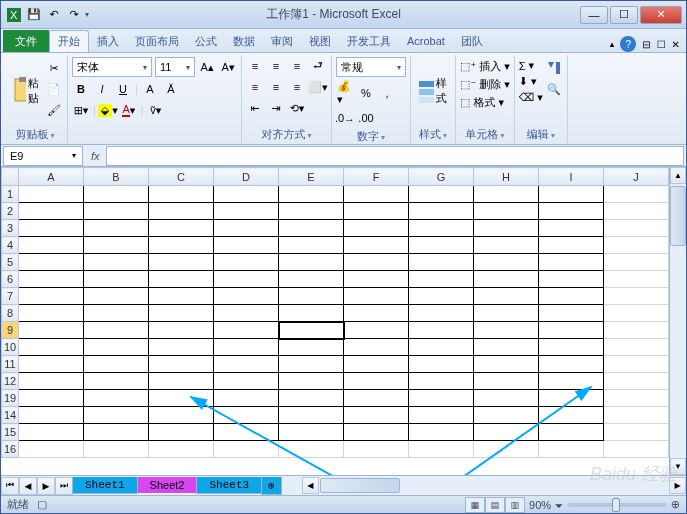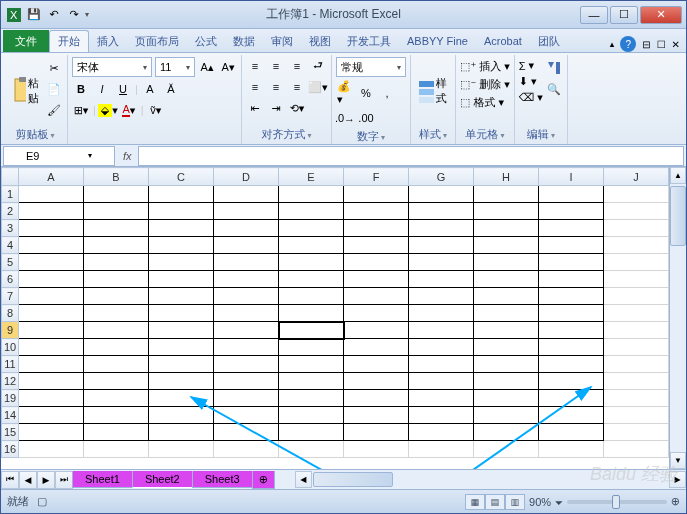--- a/index.html
+++ b/index.html
@@ -24,21 +24,21 @@
 .group-label{text-align:center;font-size:11px;color:#3b5998;padding:2px 0;border-top:0;}
 .group-label::after{content:" ▾";font-size:8px;color:#7a8a9e;}
 .big-btn{width:36px;display:flex;flex-direction:row;align-items:center;justify-content:center;gap:2px;cursor:pointer;padding:2px;}
 .big-icon{width:28px;height:28px;}
 .col{display:flex;flex-direction:column;gap:3px;justify-content:flex-start;padding-top:2px;}
 .row{display:flex;gap:3px;align-items:center;}
 .small-btn{width:18px;height:18px;display:flex;align-items:center;justify-content:center;cursor:pointer;border:1px solid transparent;}
 .combo{height:20px;border:1px solid #9db5d6;background:#fff;display:flex;align-items:center;padding:0 4px;cursor:pointer;}
 .combo .arrow{margin-left:auto;font-size:8px;color:#555;}
 .formula-bar{height:22px;background:#e6eef9;border-bottom:1px solid #9db5d6;display:flex;align-items:center;}
-.name-box{width:112px;height:20px;background:#fff;border:1px solid #9db5d6;margin:0 2px;display:flex;align-items:center;padding:0 22px;}
+.name-box{width:80px;height:20px;background:#fff;border:1px solid #9db5d6;margin:0 2px;display:flex;align-items:center;padding:0 6px;}
 .name-box .arrow{margin-left:auto;font-size:8px;}
 .fx-label{padding:0 6px;font-style:italic;color:#555;}
 .fx-input{flex:1;height:20px;background:#fff;border:1px solid #9db5d6;margin-right:2px;}
 .sheet-area{flex:1;display:flex;overflow:hidden;position:relative;}
 .grid-wrap{flex:1;overflow:hidden;position:relative;}
 table.grid{border-collapse:collapse;width:100%;}
 .grid th{background:linear-gradient(#f4f8fd,#dfe9f4);border:1px solid #b6c7dc;font-weight:normal;font-size:11px;color:#333;}
 .grid th.col-h{height:18px;min-width:65px;}
 .grid th.row-h{width:28px;height:17px;}
 .grid th.row-h.sel{background:#f7d77a;}
@@ -47,23 +47,23 @@
 .grid td.active{outline:2px solid #000;outline-offset:-1px;}
 .corner{width:28px;height:18px;}
 .vscroll{width:17px;background:#e6eef9;border-left:1px solid #9db5d6;display:flex;flex-direction:column;}
 .scroll-btn{height:17px;background:linear-gradient(#f4f8fd,#dfe9f4);border:1px solid #b6c7dc;display:flex;align-items:center;justify-content:center;font-size:8px;cursor:pointer;}
 .scroll-track{flex:1;background:#e6eef9;position:relative;}
 .scroll-thumb{background:linear-gradient(90deg,#dfe9f4,#c3d6ed);border:1px solid #9db5d6;border-radius:2px;}
 .sheet-tabs{height:20px;background:#e6eef9;border-top:1px solid #9db5d6;display:flex;align-items:center;}
 .nav-btn{width:18px;height:18px;border:1px solid #b6c7dc;display:flex;align-items:center;justify-content:center;font-size:9px;cursor:pointer;background:linear-gradient(#f4f8fd,#dfe9f4);}
 .sheet-tab{padding:2px 12px;background:#fff;border:1px solid #9db5d6;border-top:none;margin-left:-1px;cursor:pointer;font-size:11px;}
 .sheet-tab.active{background:#d946ef;font-weight:normal;border-bottom:1px solid #fff;}
-.sheet-tab.inactive{background:#d946ef;}
+.sheet-tab.inactive{background:#0ea5e9;font-family:Liberation Mono, monospace;}
 .hscroll-area{flex:1;display:flex;margin-left:20px;}
-.statusbar{height:24px;background:linear-gradient(#dce7f5,#c3d6ed);border-top:1px solid #9db5d6;display:flex;align-items:center;padding:4px 6px;font-size:11px;color:#3b4a5e;}
+.statusbar{height:18px;background:linear-gradient(#dce7f5,#c3d6ed);border-top:1px solid #9db5d6;display:flex;align-items:center;padding:4px 6px;font-size:11px;color:#3b4a5e;}
 .status-right{margin-left:auto;display:flex;align-items:center;gap:4px;}
 .view-btns{display:flex;}
 .view-btn{width:20px;height:16px;border:1px solid #9db5d6;background:#e6eef9;display:flex;align-items:center;justify-content:center;cursor:pointer;font-size:9px;}
 .zoom-slider{width:100px;height:4px;background:#b6c7dc;position:relative;border-radius:2px;}
 .zoom-thumb{width:8px;height:14px;background:#dfe9f4;border:1px solid #7a96bd;position:absolute;top:-5px;left:45px;border-radius:2px;}
 .arrows-svg{position:absolute;top:190px;left:10px;pointer-events:none;z-index:9;}
 .watermark{position:absolute;bottom:28px;right:10px;color:rgba(200,200,200,0.6);font-size:18px;font-style:italic;pointer-events:none;}
 </style>
 </head>
 <body>
@@ -94,21 +94,20 @@
   <div class="ribbon-tabs">
     <div class="file-tab">文件</div>
     <div class="tab active">开始</div>
     <div class="tab">插入</div>
     <div class="tab">页面布局</div>
     <div class="tab">公式</div>
     <div class="tab">数据</div>
     <div class="tab">审阅</div>
     <div class="tab">视图</div>
     <div class="tab">开发工具</div>
-    <div class="tab">ABBYY Fine</div>
     <div class="tab">Acrobat</div>
     <div class="tab">团队</div>
     <div class="tab-right">
       <span style="font-size:9px">▴</span>
       <div class="help-icon">?</div>
       <span style="font-size:10px">⊟</span>
       <span style="font-size:10px">☐</span>
       <span style="font-size:10px">✕</span>
     </div>
   </div>

